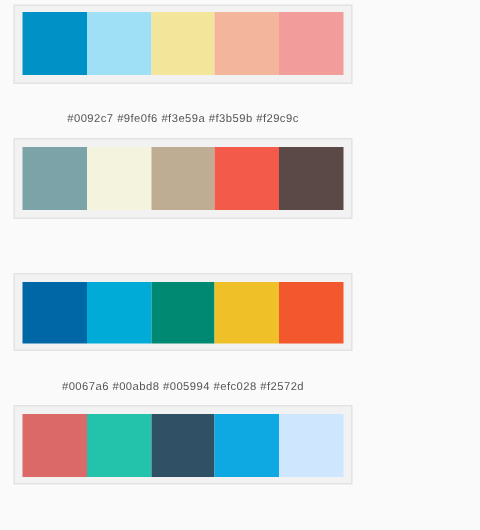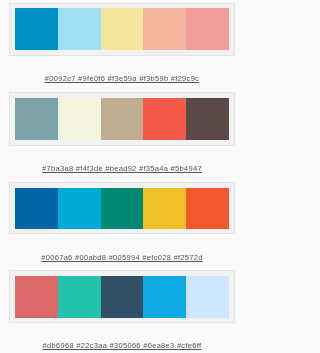--- a/index.html
+++ b/index.html
@@ -14,21 +14,21 @@
   .palette-card{
     position:absolute;left:9px;width:226px;
     background:#f2f2f2;
     border:1px solid #e3e3e3;
     box-sizing:border-box;
   }
   .swatch-row{position:absolute;left:5px;right:5px;display:flex;}
   .swatch{flex:1 1 0;height:100%;}
   .caption{
     position:absolute;left:9px;width:226px;text-align:center;
-    font-size:7.5px;line-height:8px;color:#555555;white-space:nowrap;letter-spacing:0.3px;text-decoration:underline;
+    font-size:7.5px;line-height:8px;color:#555555;white-space:nowrap;letter-spacing:0.3px;
   }
 </style>
 </head>
 <body>
 
 <div class="page" id="page">
     <div class="palette-card" style="top: 3px; height: 53px;">
       <div class="swatch-row" style="top: 4px; height: 42px;">
         <div class="swatch" title="#0092c7" style="background: rgb(0, 146, 199);"></div>
         <div class="swatch" title="#9fe0f6" style="background: rgb(159, 224, 246);"></div>
@@ -40,34 +40,32 @@
     <div class="caption" style="top: 75px;">#0092c7 #9fe0f6 #f3e59a #f3b59b #f29c9c</div>
     <div class="palette-card" style="top: 92px; height: 54px;">
       <div class="swatch-row" style="top: 5px; height: 42px;">
         <div class="swatch" title="#7ba3a8" style="background: rgb(123, 163, 168);"></div>
         <div class="swatch" title="#f4f3de" style="background: rgb(244, 243, 222);"></div>
         <div class="swatch" title="#bead92" style="background: rgb(190, 173, 146);"></div>
         <div class="swatch" title="#f35a4a" style="background: rgb(243, 90, 74);"></div>
         <div class="swatch" title="#5b4947" style="background: rgb(91, 73, 71);"></div>
       </div>
     </div>
-    <div class="caption" style="top: 164.8px;">#7ba3a8 #f4f3de #bead92 #f35a4a #5b4947</div>
     <div class="palette-card" style="top: 182px; height: 52px;">
       <div class="swatch-row" style="top: 5px; height: 41px;">
         <div class="swatch" title="#0067a6" style="background: rgb(0, 103, 166);"></div>
         <div class="swatch" title="#00abd8" style="background: rgb(0, 171, 216);"></div>
         <div class="swatch" title="#008972" style="background: rgb(0, 137, 114);"></div>
         <div class="swatch" title="#efc028" style="background: rgb(239, 192, 40);"></div>
         <div class="swatch" title="#f2572d" style="background: rgb(242, 87, 45);"></div>
       </div>
     </div>
     <div class="caption" style="top: 253.8px;">#0067a6 #00abd8 #005994 #efc028 #f2572d</div>
     <div class="palette-card" style="top: 270px; height: 53px;">
       <div class="swatch-row" style="top: 5px; height: 42px;">
         <div class="swatch" title="#db6968" style="background: rgb(219, 105, 104);"></div>
         <div class="swatch" title="#22c3aa" style="background: rgb(34, 195, 170);"></div>
         <div class="swatch" title="#305066" style="background: rgb(48, 80, 102);"></div>
         <div class="swatch" title="#0ea8e3" style="background: rgb(14, 168, 227);"></div>
         <div class="swatch" title="#cfe6ff" style="background: rgb(207, 230, 255);"></div>
       </div>
     </div>
-    <div class="caption" style="top: 341.8px;">#db6968 #22c3aa #305066 #0ea8e3 #cfe6ff</div>
   </div>
 
 </body></html>

